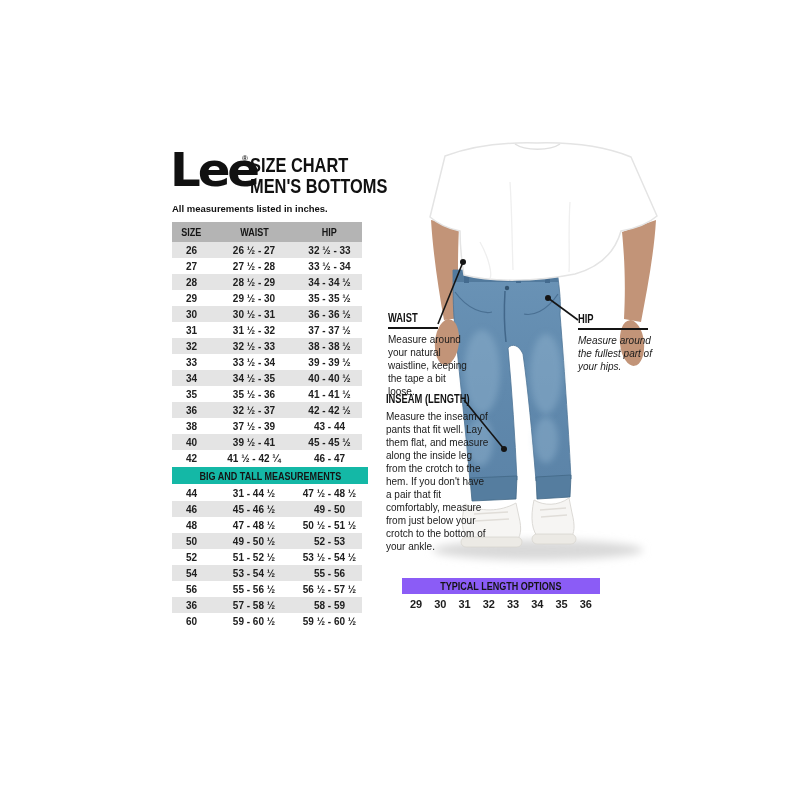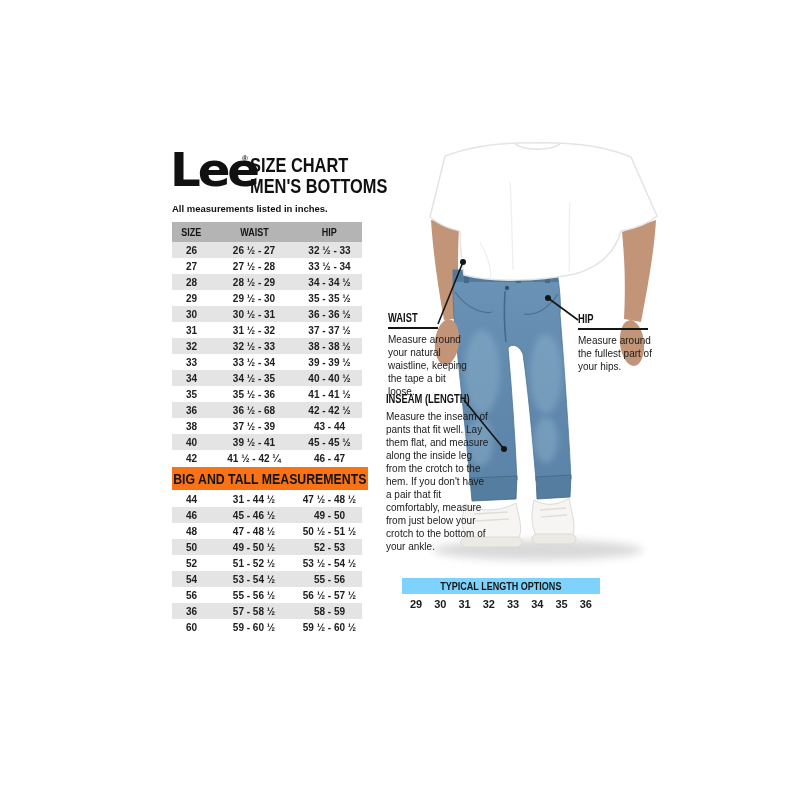--- a/index.html
+++ b/index.html
@@ -19,40 +19,40 @@
 
   
   .table-wrap{position:absolute;left:172px;top:222px;width:196px;}
   .trow{display:grid;grid-template-columns:39px 86px 65px;column-gap:0;height:16px;
         align-items:stretch;text-align:center;}
   .trow.head{height:20px;}
   .trow .cell{display:flex;align-items:center;justify-content:center;font-size:10px;font-weight:700;
               color:#202020;}
   .trow.head .cell{background:#b4b4b4;font-size:11px;color:#161616;}
   .trow.shaded .cell{background:#e4e4e4;}
-  .bigtall-bar{height:23px;margin:1px 0;background:#f97316;display:flex;align-items:center;
-               justify-content:center;font-size:15px;font-weight:700;color:#141414;}
+  .bigtall-bar{height:17px;margin:1px 0;background:#14b8a6;display:flex;align-items:center;
+               justify-content:center;font-size:11px;font-weight:700;color:#141414;}
 
   
   .anno{position:absolute;}
   .anno-title{font-size:12px;font-weight:700;color:#111;}
   .rule{border-bottom:2px solid #141414;margin-top:2px;}
   .anno-desc{font-size:10px;line-height:1.3;font-weight:500;color:#1a1a1a;margin-top:4px;}
   #anno-waist{left:388px;top:311px;}
   #anno-waist .rule{width:50px;}
   #anno-waist .anno-desc{width:80px;}
   #anno-hip{left:578px;top:312px;}
   #anno-hip .rule{width:70px;}
-  #anno-hip .anno-desc{width:84px;}
+  #anno-hip .anno-desc{width:84px;font-style:italic;}
   #anno-inseam{left:386px;top:392px;}
   #anno-inseam .anno-desc{width:104px;}
 
   
   .len-wrap{position:absolute;left:402px;top:578px;width:198px;}
-  .len-bar{height:16px;background:#7dd3fc;display:flex;align-items:center;justify-content:center;
+  .len-bar{height:16px;background:#8b5cf6;display:flex;align-items:center;justify-content:center;
            font-size:11px;font-weight:700;color:#141414;}
   .len-nums{display:flex;justify-content:space-between;padding:0 8px;margin-top:4px;
             font-size:11px;font-weight:700;color:#1c1c1c;}
 
   
   #model-svg{position:absolute;left:420px;top:142px;}
   #callout-svg{position:absolute;left:0;top:0;pointer-events:none;}
 </style>
 </head>
 <body>
@@ -127,21 +127,21 @@
           <div class="cell">34 ½ - 35</div>
           <div class="cell">40 - 40 ½</div>
         </div>
         <div class="trow">
           <div class="cell">35</div>
           <div class="cell">35 ½ - 36</div>
           <div class="cell">41 - 41 ½</div>
         </div>
         <div class="trow shaded">
           <div class="cell">36</div>
-          <div class="cell">36 ½ - 68</div>
+          <div class="cell">32 ½ - 37</div>
           <div class="cell">42 - 42 ½</div>
         </div>
         <div class="trow">
           <div class="cell">38</div>
           <div class="cell">37 ½ - 39</div>
           <div class="cell">43 - 44</div>
         </div>
         <div class="trow shaded">
           <div class="cell">40</div>
           <div class="cell">39 ½ - 41</div>

